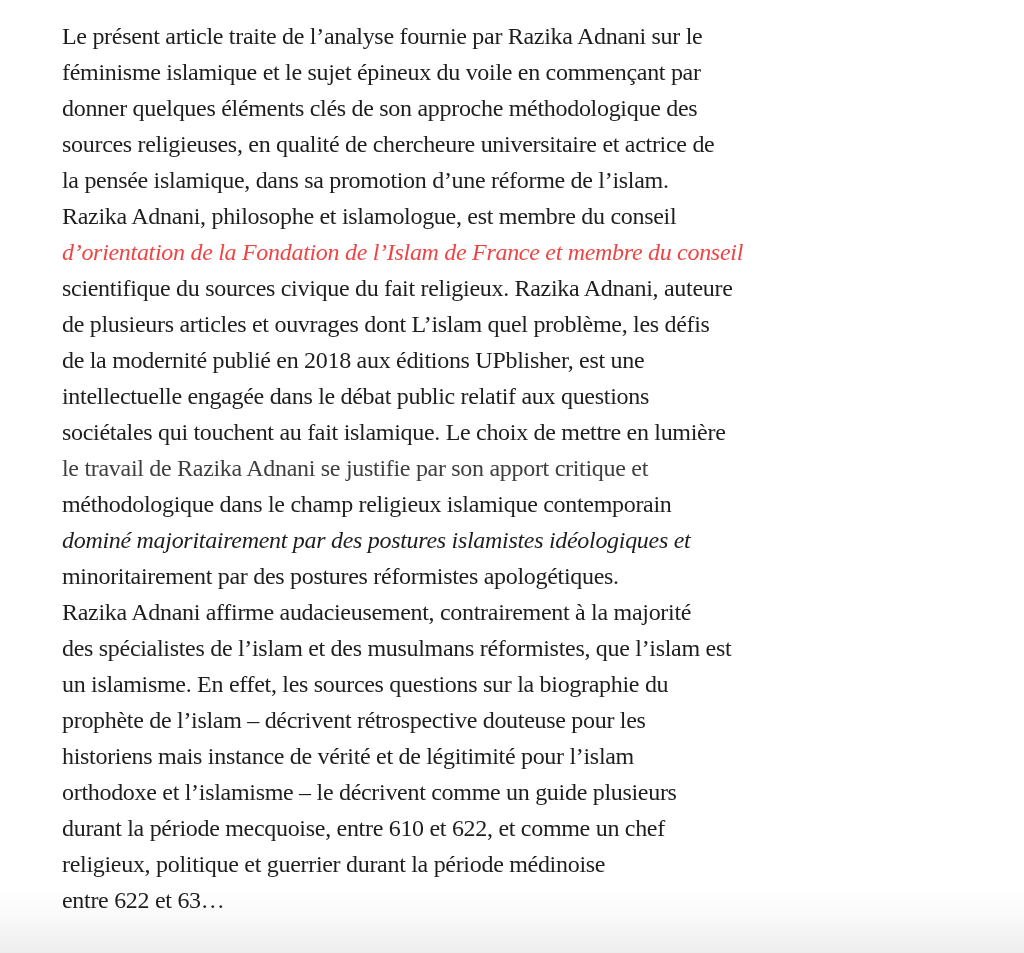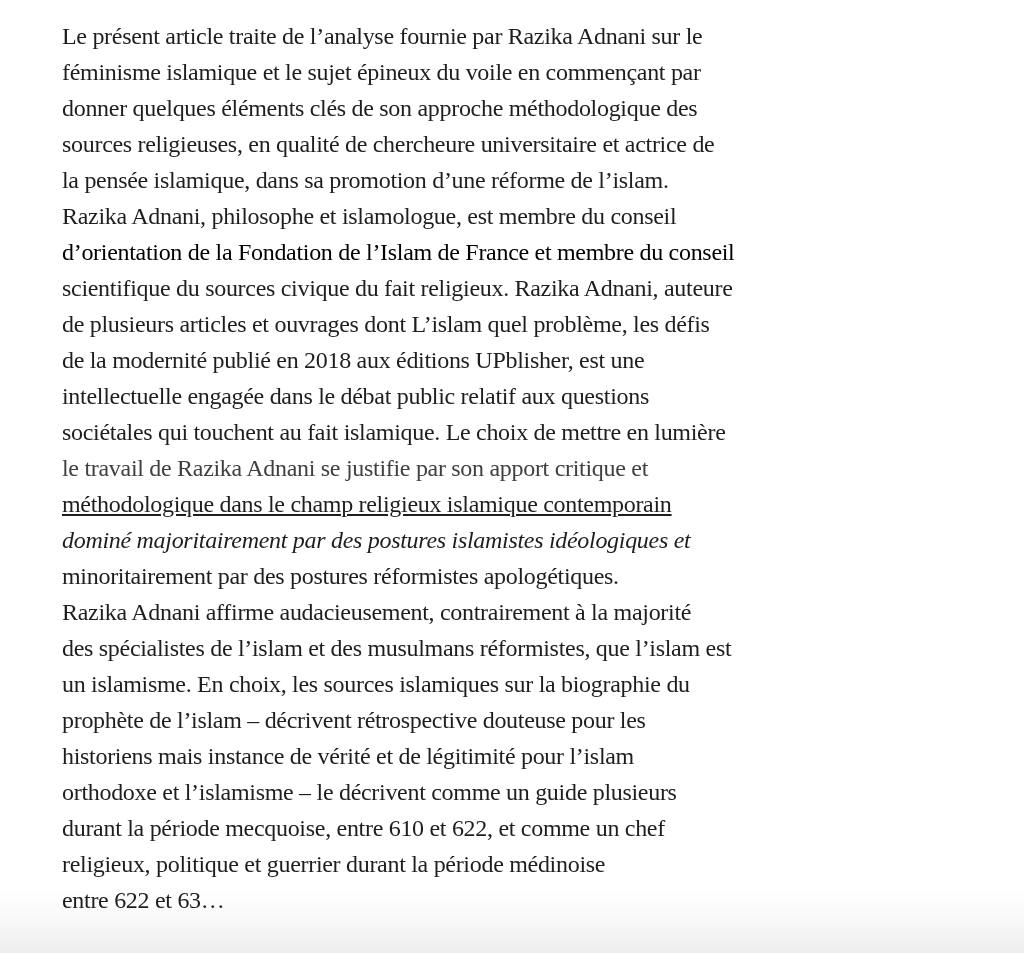--- a/index.html
+++ b/index.html
@@ -46,33 +46,33 @@
 </head>
 <body style="background: rgb(255, 255, 255);">
 
 <main class="article">
   <p class="line" style="color: rgb(30, 30, 30);">Le présent article traite de l’analyse fournie par Razika Adnani sur le</p>
   <p class="line" style="color: rgb(30, 30, 30);">féminisme islamique et le sujet épineux du voile en commençant par</p>
   <p class="line" style="color: rgb(30, 30, 30);">donner quelques éléments clés de son approche méthodologique des</p>
   <p class="line" style="color: rgb(30, 30, 30);">sources religieuses, en qualité de chercheure universitaire et actrice de</p>
   <p class="line" style="color: rgb(30, 30, 30);">la pensée islamique, dans sa promotion d’une réforme de l’islam.</p>
   <p class="line" style="color: rgb(30, 30, 30);">Razika Adnani, philosophe et islamologue, est membre du conseil</p>
-  <p class="line" style="color: #000000;">d’orientation de la Fondation de l’Islam de France et membre du conseil</p>
+  <p class="line" style="color: #ef4444; font-style: italic;">d’orientation de la Fondation de l’Islam de France et membre du conseil</p>
   <p class="line" style="color: rgb(30, 30, 30);">scientifique du sources civique du fait religieux. Razika Adnani, auteure</p>
   <p class="line" style="color: rgb(30, 30, 30);">de plusieurs articles et ouvrages dont L’islam quel problème, les défis</p>
   <p class="line" style="color: rgb(30, 30, 30);">de la modernité publié en 2018 aux éditions UPblisher, est une</p>
   <p class="line" style="color: rgb(30, 30, 30);">intellectuelle engagée dans le débat public relatif aux questions</p>
   <p class="line" style="color: rgb(30, 30, 30);">sociétales qui touchent au fait islamique. Le choix de mettre en lumière</p>
   <p class="line" style="color: #404040;">le travail de Razika Adnani se justifie par son apport critique et</p>
-  <p class="line" style="color: rgb(30, 30, 30); text-decoration: underline;">méthodologique dans le champ religieux islamique contemporain</p>
+  <p class="line" style="color: rgb(30, 30, 30);">méthodologique dans le champ religieux islamique contemporain</p>
   <p class="line" style="color: rgb(30, 30, 30); font-style: italic;">dominé majoritairement par des postures islamistes idéologiques et</p>
   <p class="line" style="color: rgb(30, 30, 30);">minoritairement par des postures réformistes apologétiques.</p>
   <p class="line" style="color: rgb(30, 30, 30);">Razika Adnani affirme audacieusement, contrairement à la majorité</p>
   <p class="line" style="color: rgb(30, 30, 30);">des spécialistes de l’islam et des musulmans réformistes, que l’islam est</p>
-  <p class="line" style="color: rgb(30, 30, 30);">un islamisme. En choix, les sources islamiques sur la biographie du</p>
+  <p class="line" style="color: rgb(30, 30, 30);">un islamisme. En effet, les sources questions sur la biographie du</p>
   <p class="line" style="color: rgb(30, 30, 30);">prophète de l’islam – décrivent rétrospective douteuse pour les</p>
   <p class="line" style="color: rgb(30, 30, 30);">historiens mais instance de vérité et de légitimité pour l’islam</p>
   <p class="line" style="color: rgb(30, 30, 30);">orthodoxe et l’islamisme – le décrivent comme un guide plusieurs</p>
   <p class="line" style="color: rgb(30, 30, 30);">durant la période mecquoise, entre 610 et 622, et comme un chef</p>
   <p class="line" style="color: rgb(30, 30, 30);">religieux, politique et guerrier durant la période médinoise</p>
   <p class="line" style="color: rgb(30, 30, 30);">entre 622 et 63…</p>
 </main>
 
 <div class="bottom-fade"></div>
 

